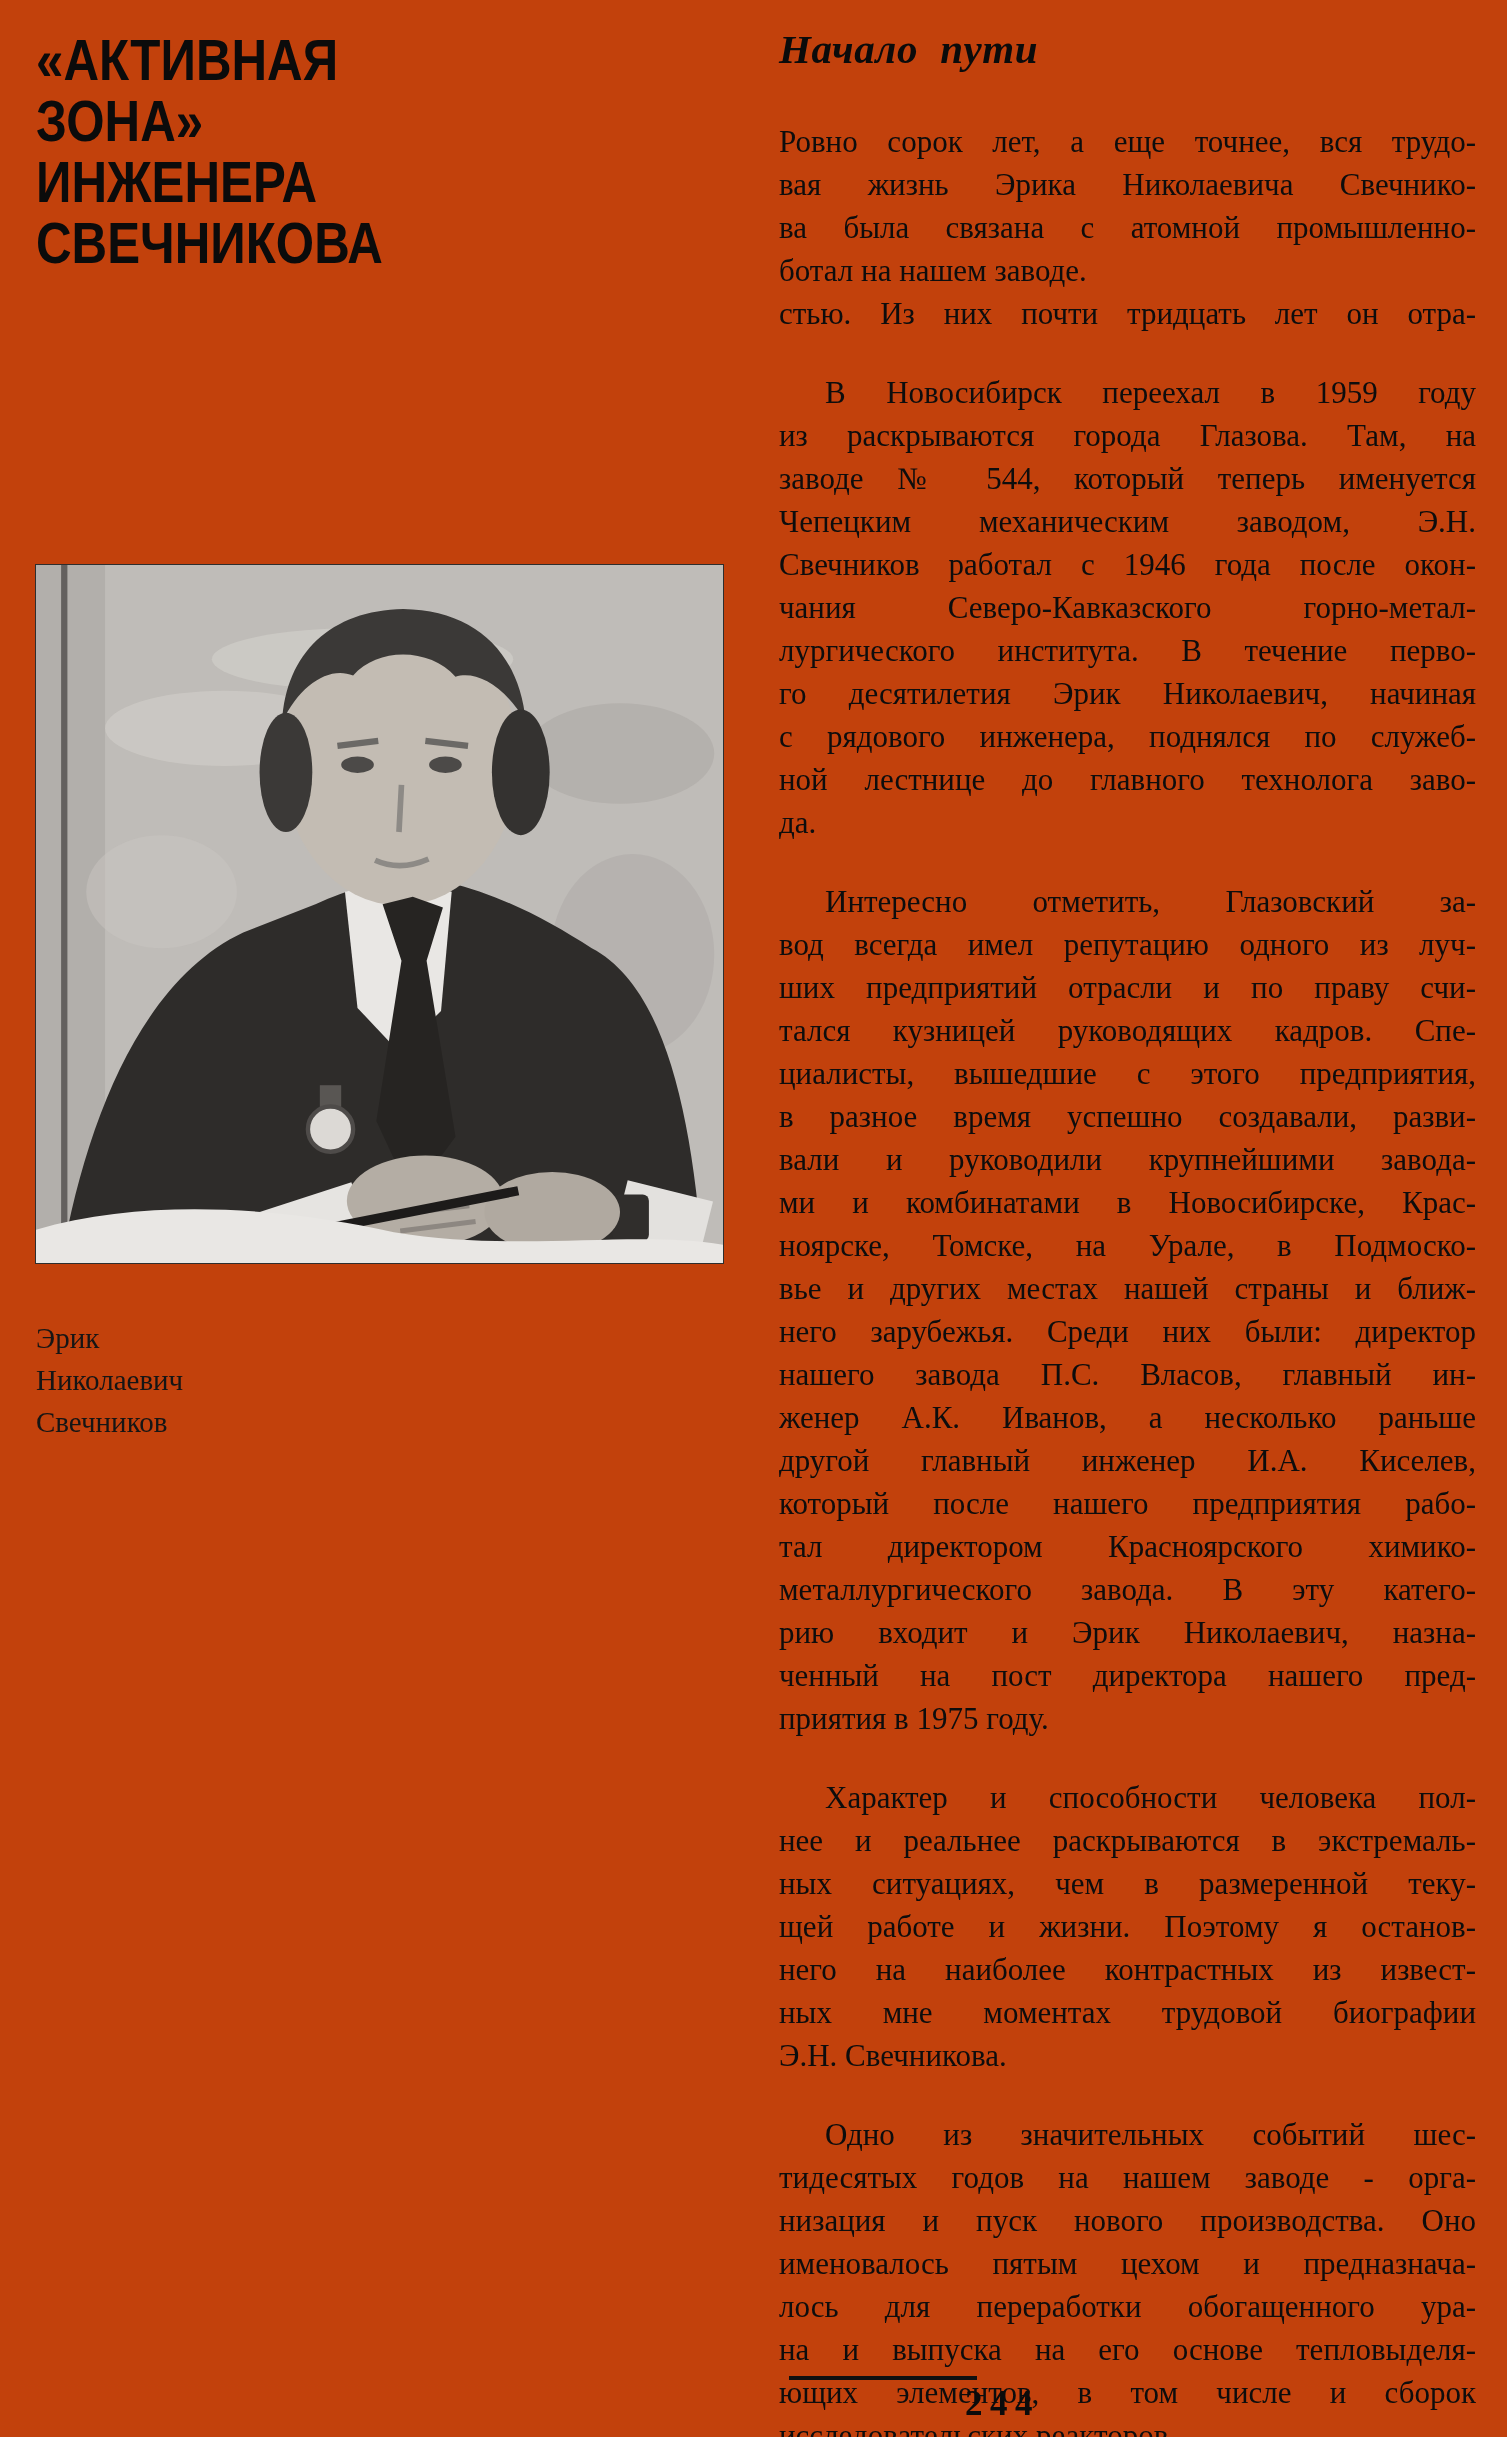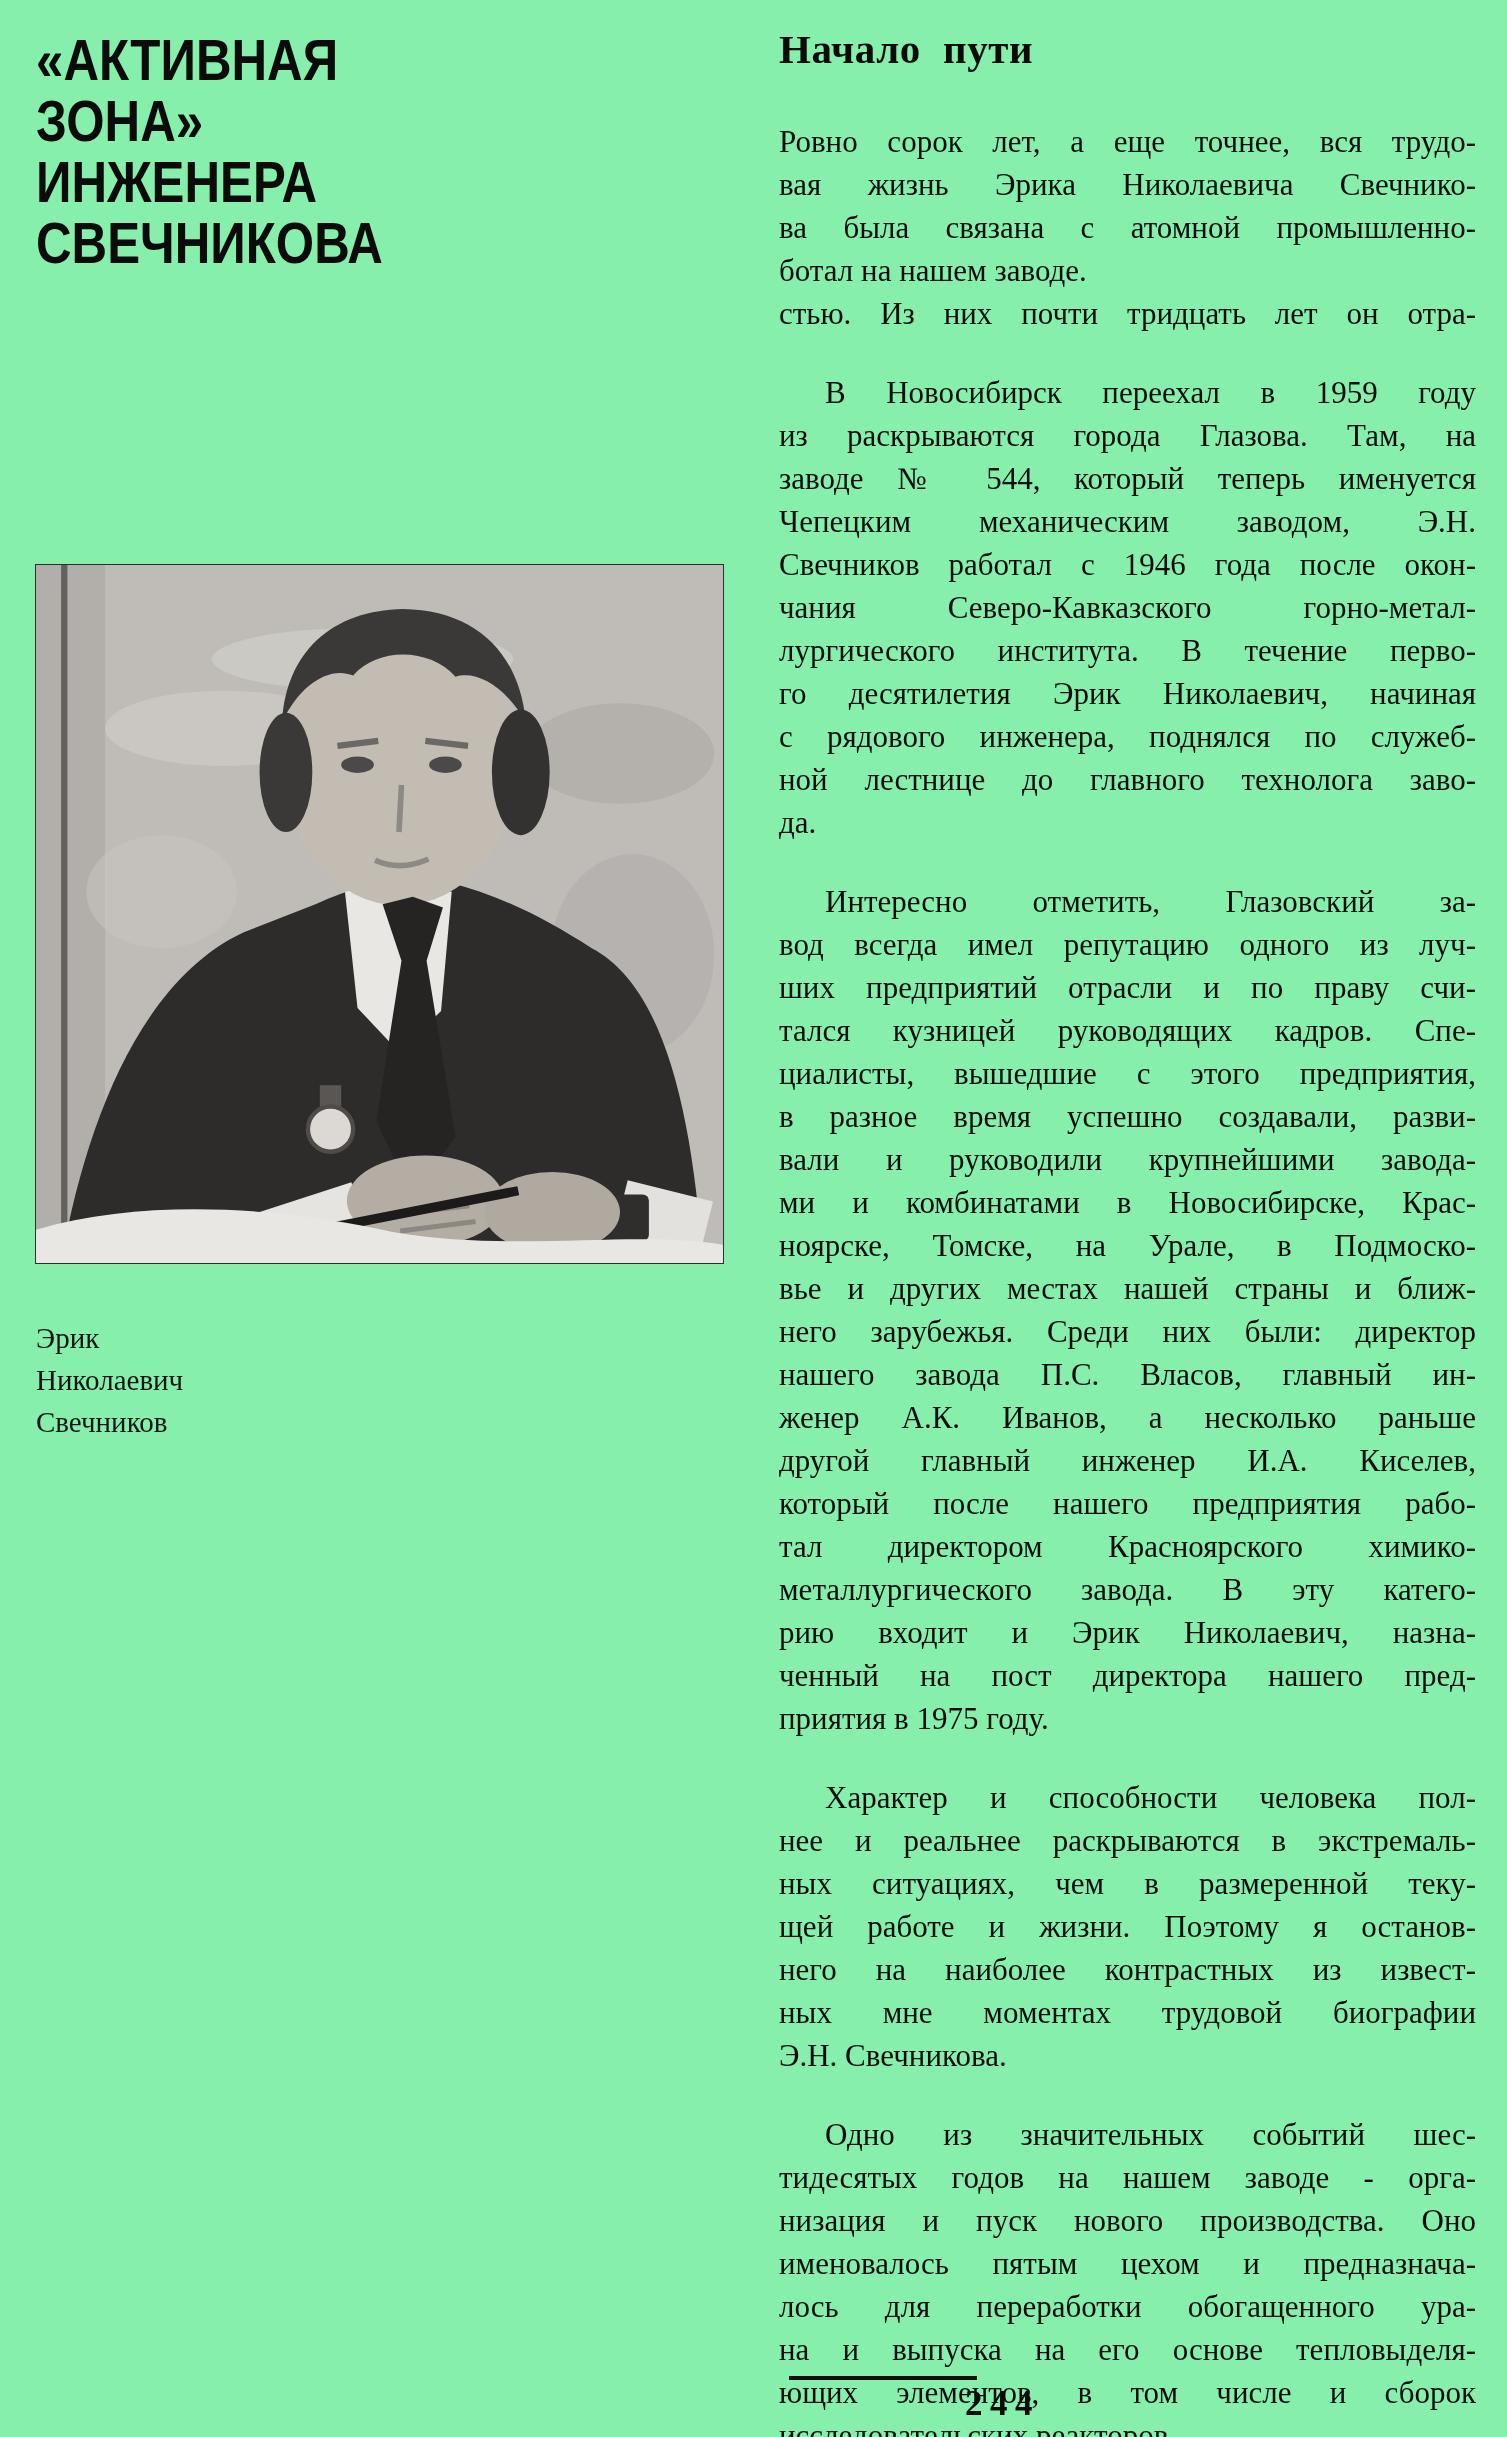--- a/index.html
+++ b/index.html
@@ -1,17 +1,17 @@
 <!DOCTYPE html>
 <html style="font-size:10px"><head>
 <meta charset="utf-8">
 <style>
   html,body{margin:0;padding:0;background:#d8d8d8;}
   .page{
-    position:relative;width:1507px;height:2438px;background:#86efac;
+    position:relative;width:1507px;height:2438px;background:#c2410c;
     overflow:hidden;font-family:"Liberation Serif",serif;color:#101010;
   }
   
   .title{
     position:absolute;left:36px;top:29px;
     font-family:"Liberation Sans",sans-serif;font-weight:bold;
     font-size:58px;line-height:61px;color:#0b0b0b;
   }
   .title .tline{transform:scaleX(.85);transform-origin:0 50%;white-space:nowrap;}
   .photo-wrap{
@@ -21,20 +21,21 @@
   .photo-wrap svg{display:block;width:100%;height:100%;}
   .caption{
     position:absolute;left:36px;top:1317px;
     font-size:29px;line-height:42px;color:#151515;
   }
   
   .heading{
     position:absolute;left:779px;top:25px;
     font-size:41px;font-weight:bold;letter-spacing:0.6px;word-spacing:11.3px;
     color:#0b0b0b;
+    font-style:italic;
   }
   .body-text{
     position:absolute;left:779px;top:120px;width:697px;
     font-size:31px;line-height:43px;color:#0d0d0d;
   }
   .line{
     text-align:justify;text-align-last:justify;
     height:43px;overflow:hidden;white-space:nowrap;
   }
   .line.last{text-align-last:left;}

